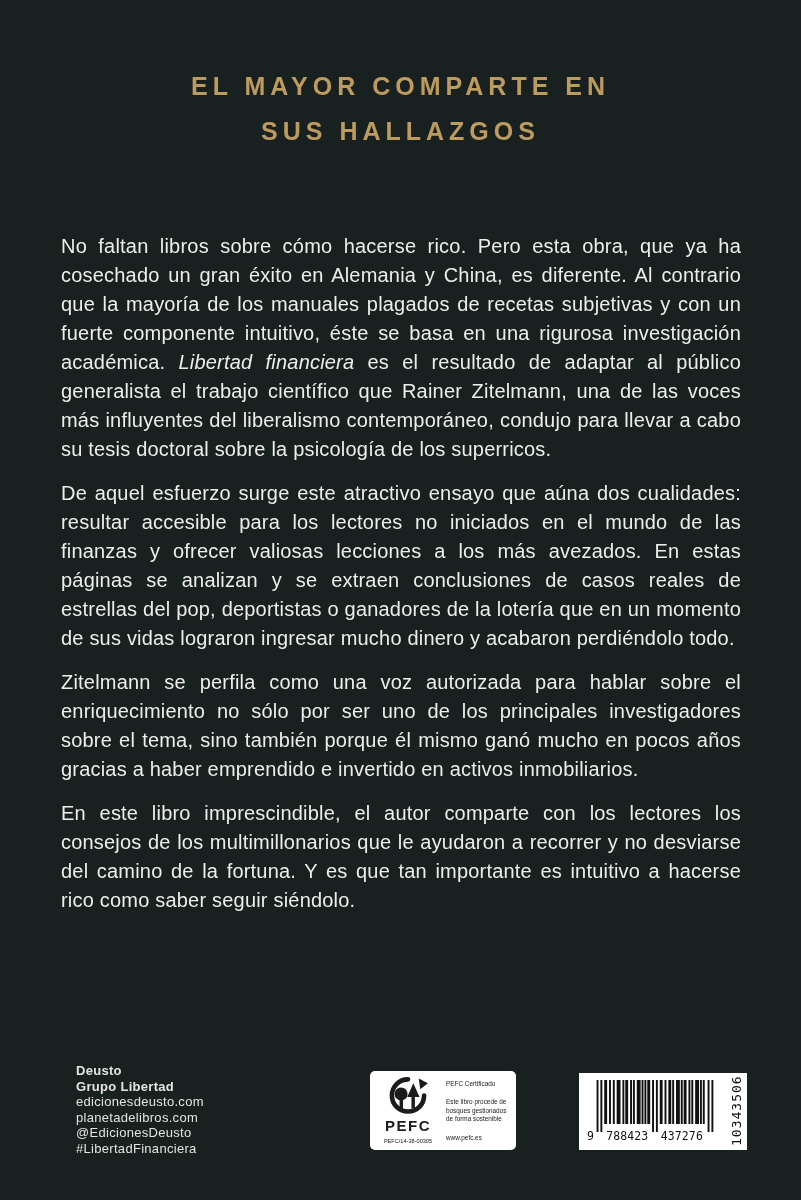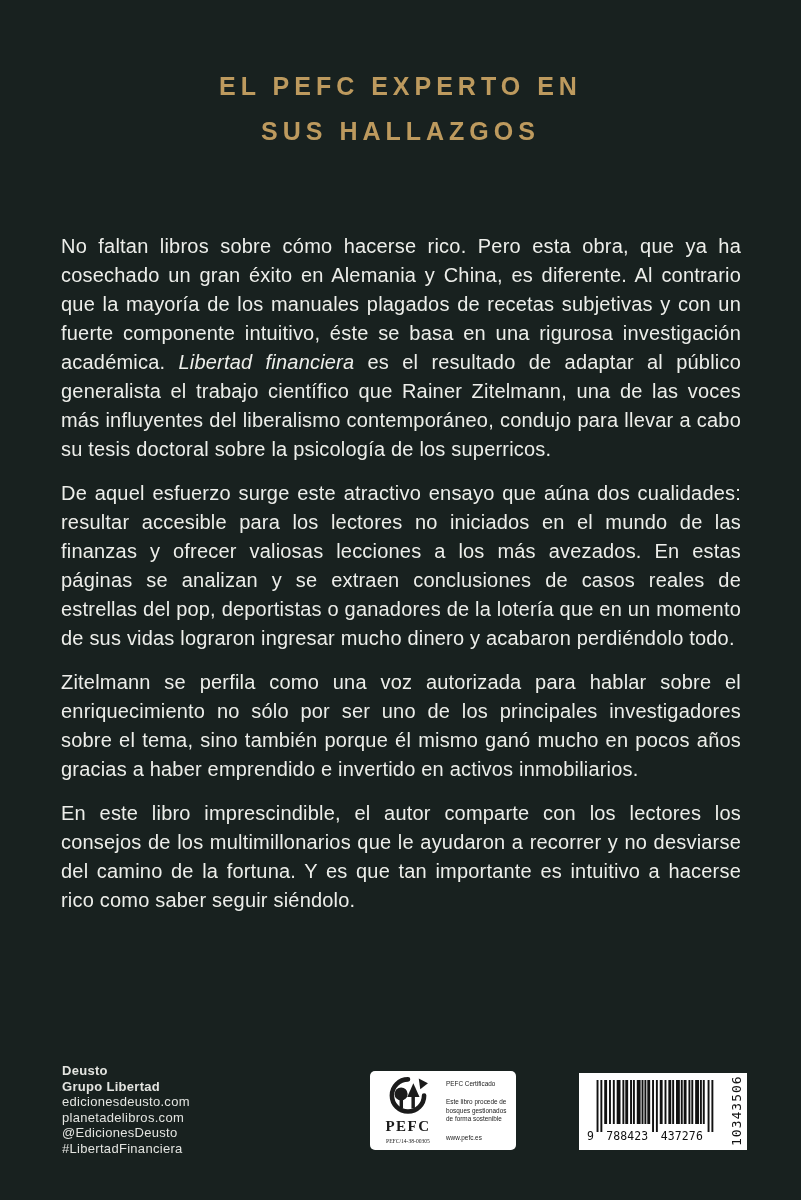--- a/index.html
+++ b/index.html
@@ -42,42 +42,42 @@
     line-height: 29px;
     text-align: justify;
     letter-spacing: 0.2px;
   }
   .synopsis p { margin-bottom: 15px; }
   .book-title-italic { font-style: italic; }
 
   
   .publisher-block {
     position: absolute;
-    left: 62px; top: 1063px;
+    left: 76px; top: 1063px;
     color: #e3e4e0;
     font-size: 13px;
     line-height: 15.5px;
     letter-spacing: 0.3px;
   }
   .publisher-block .bold { font-weight: bold; }
 
   
   .pefc-label {
     position: absolute;
     left: 370px; top: 1071px;
     width: 146px; height: 79px;
     background: #ffffff;
     border-radius: 5px;
     display: flex;
     padding: 6px 6px 5px 7px;
     color: #1b1b1b;
   }
   .pefc-left {
     width: 62px;
-    display: flex; flex-direction: column; align-items: center; font-family: Liberation Serif, serif;
+    display: flex; flex-direction: column; align-items: center;
   }
   .pefc-left svg { width: 46px; height: 40px; }
   .pefc-logo-text {
     font-weight: bold; font-size: 15px; letter-spacing: 1.5px;
     line-height: 16px; margin-top: 1px;
   }
   .pefc-cert-no { font-size: 5.6px; margin-top: 4px; white-space: nowrap; }
   .pefc-right {
     flex: 1;
     display: flex; flex-direction: column; justify-content: space-between;
@@ -109,21 +109,21 @@
     display: flex; align-items: center;
   }
   .bar-digits { font-family: "DejaVu Sans Mono", monospace; }
 </style>
 </head>
 <body>
 
 <div class="cover">
 
   <div class="headline">
-    <div>EL PEFC EXPERTO EN</div>
+    <div>EL MAYOR COMPARTE EN</div>
     <div>SUS HALLAZGOS</div>
   </div>
 
   <div class="synopsis">
     <p><span>No faltan libros sobre cómo hacerse rico. Pero esta obra, que ya ha cosechado un gran éxito en Alemania y China, es diferente. Al contrario que la mayoría de los manuales plagados de recetas subjetivas y con un fuerte componente intuitivo, éste se basa en una rigurosa investigación académica. </span><span class="book-title-italic">Libertad financiera</span><span> es el resultado de adaptar al público generalista el trabajo científico que Rainer Zitelmann, una de las voces más influyentes del liberalismo contemporáneo, condujo para llevar a cabo su tesis doctoral sobre la psicología de los superricos.</span></p>
     <p>De aquel esfuerzo surge este atractivo ensayo que aúna dos cualidades: resultar accesible para los lectores no iniciados en el mundo de las finanzas y ofrecer valiosas lecciones a los más avezados. En estas páginas se analizan y se extraen conclusiones de casos reales de estrellas del pop, deportistas o ganadores de la lotería que en un momento de sus vidas lograron ingresar mucho dinero y acabaron perdiéndolo todo.</p>
     <p>Zitelmann se perfila como una voz autorizada para hablar sobre el enriquecimiento no sólo por ser uno de los principales investigadores sobre el tema, sino también porque él mismo ganó mucho en pocos años gracias a haber emprendido e invertido en activos inmobiliarios.</p>
     <p>En este libro imprescindible, el autor comparte con los lectores los consejos de los multimillonarios que le ayudaron a recorrer y no desviarse del camino de la fortuna. Y es que tan importante es intuitivo a hacerse rico como saber seguir siéndolo.</p>
   </div>
 

